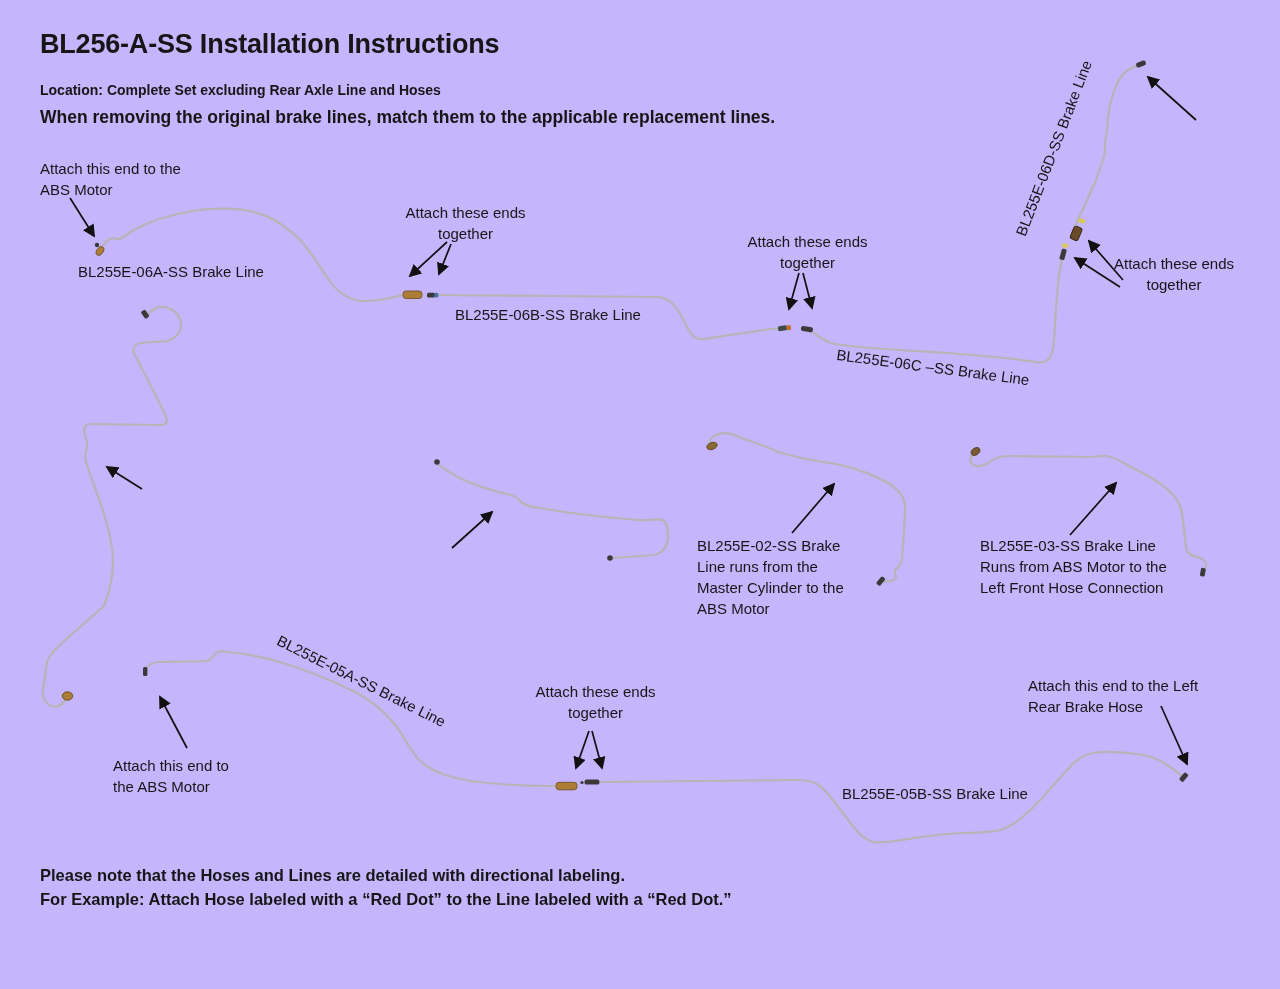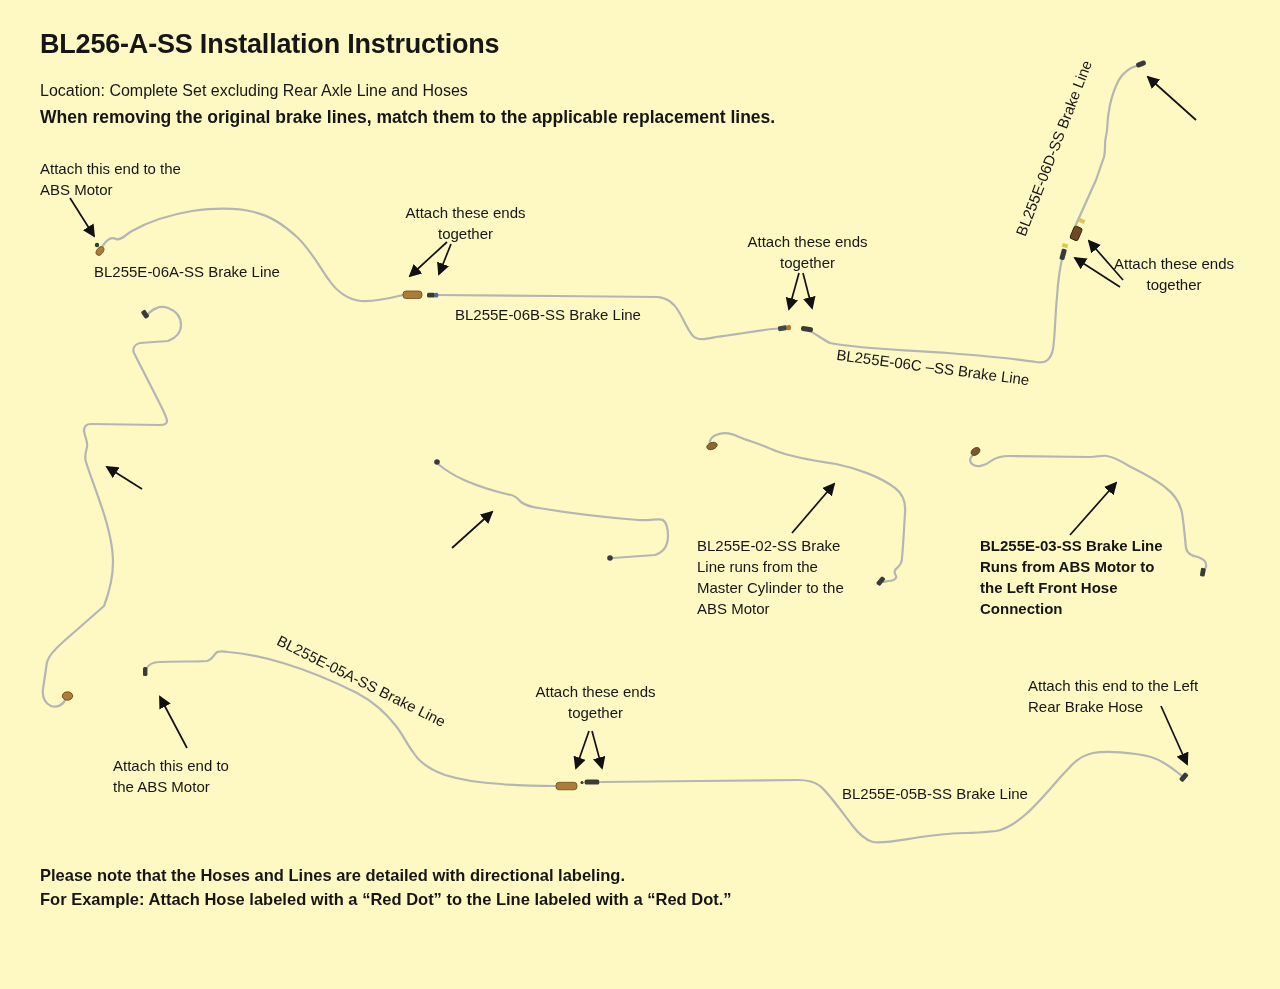--- a/index.html
+++ b/index.html
@@ -1,43 +1,43 @@
 <!DOCTYPE html>
 <html><head>
 <meta charset="utf-8">
 <style>
   html,body{margin:0;padding:0;background:#ffffff;}
   .canvas{
     position:relative;
     width:1280px;height:989px;
-    background:#fef9c3;
+    background:#c4b5fd;
     font-family:"Liberation Sans", sans-serif;
     color:#141414;
     overflow:hidden;
   }
   .canvas svg{position:absolute;left:0;top:0;}
   .txt{position:absolute;font-size:15px;line-height:21px;color:#161616;}
   .center{text-align:center;}
   .nowrap{white-space:nowrap;}
   .title{left:40px;top:34px;font-size:27px;font-weight:bold;letter-spacing:-0.2px;}
-  .sub1{left:40px;top:80px;font-size:16px;font-weight:normal;}
+  .sub1{left:40px;top:80px;font-size:14px;font-weight:bold;}
   .sub2{left:40px;top:107px;font-size:17.5px;font-weight:bold;text-align:right;}
   .c-abs-top{left:40px;top:158px;width:165px;}
-  .l-06a{left:78px;top:261px;margin-left:16px;}
+  .l-06a{left:78px;top:261px;}
   .c-ends1{left:398px;top:202px;width:135px;}
   .l-06b{left:455px;top:304px;text-align:right;}
   .c-ends2{left:740px;top:231px;width:135px;}
   .l-06c{left:838px;top:344px;transform:rotate(7.5deg);transform-origin:0 0;}
   .l-06d{left:1030px;top:218px;transform:rotate(-69deg);transform-origin:0 100%;}
   .c-rrh{left:1126px;top:129px;width:130px;}
   .c-ends3{left:1104px;top:253px;width:140px;}
   .c-04{left:165px;top:463px;width:190px;}
   .c-01{left:355px;top:550px;width:205px;}
   .c-02{left:697px;top:535px;width:160px;}
-  .c-03{left:980px;top:535px;width:200px;font-weight:bold;}
+  .c-03{left:980px;top:535px;width:200px;}
   .l-05a{left:283px;top:630px;transform:rotate(26.5deg);transform-origin:0 0;}
   .c-ends4{left:513px;top:681px;width:165px;}
   .c-abs-bot{left:113px;top:755px;width:140px;}
   .l-05b{left:842px;top:783px;}
   .c-lrh{left:1028px;top:675px;width:200px;}
   .foot1{left:40px;top:865px;font-size:16.5px;font-weight:bold;}
   .foot2{left:40px;top:889px;font-size:16.5px;font-weight:bold;}
 </style>
 </head>
 <body>

